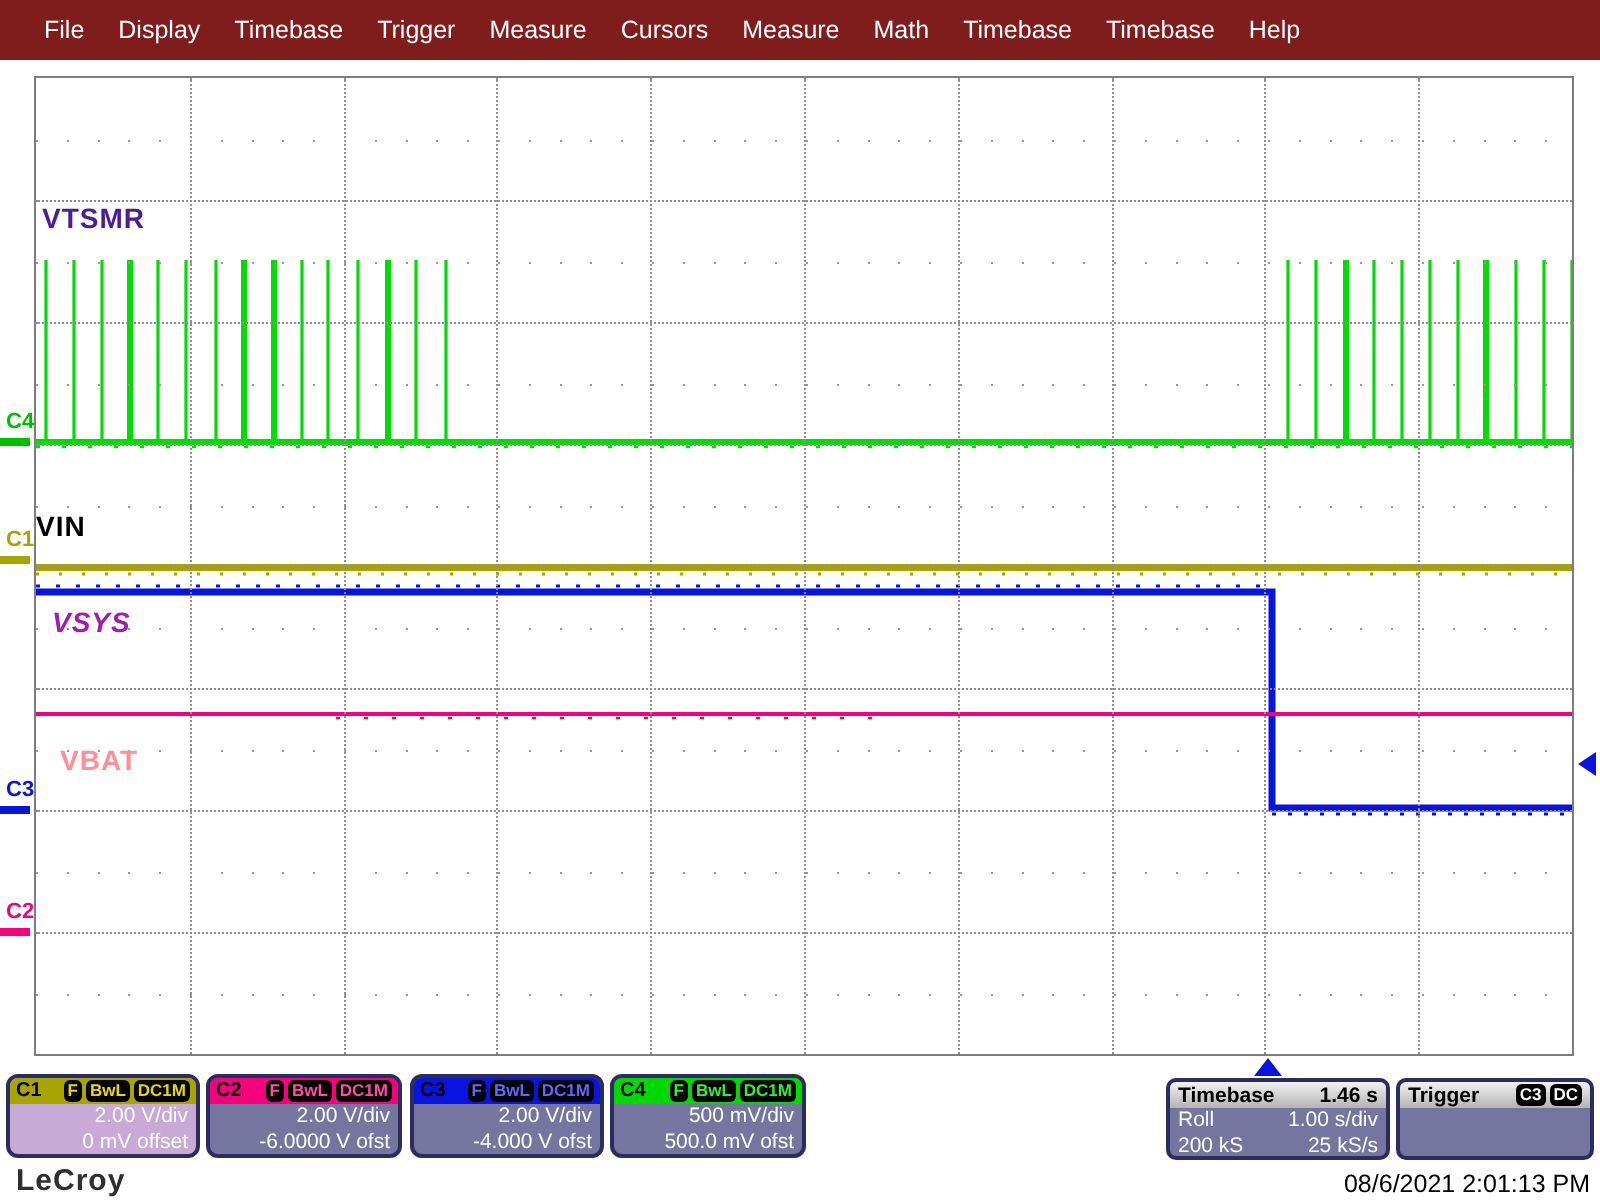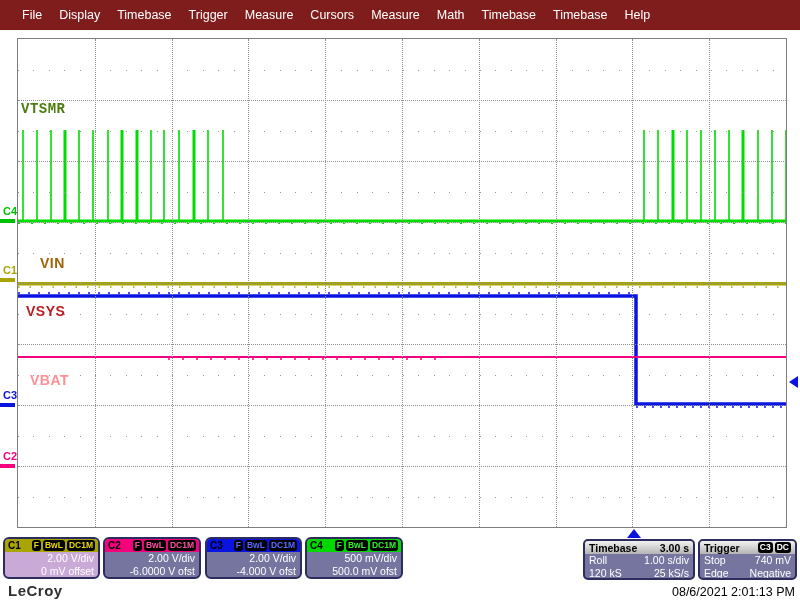--- a/index.html
+++ b/index.html
@@ -128,23 +128,23 @@
       <div class="hline" style="top: 366px;"></div>
       <div class="hline" style="top: 427px;"></div>
       <div class="dotrow" style="top: 30.5px;"></div>
       <div class="dotrow" style="top: 91.5px;"></div>
       <div class="dotrow" style="top: 152.5px;"></div>
       <div class="dotrow" style="top: 213.5px;"></div>
       <div class="dotrow" style="top: 274.5px;"></div>
       <div class="dotrow" style="top: 335.5px;"></div>
       <div class="dotrow" style="top: 396.5px;"></div>
       <div class="dotrow" style="top: 457.5px;"></div>
-      <div class="trace-label" style="left: 3px; top: 62px; color: #4d7c0f; font-family: Liberation Mono, monospace;">VTSMR</div>
-      <div class="trace-label" style="left: 22px; top: 216px; color: #a16207;">VIN</div>
-      <div class="trace-label" style="left: 8px; top: 264px; color: #b91c1c;">VSYS</div>
+      <div class="trace-label" style="left: 3px; top: 62px; color: #4c1d95;">VTSMR</div>
+      <div class="trace-label" style="left: 0; top: 216px; color: #000000;">VIN</div>
+      <div class="trace-label" style="left: 8px; top: 264px; color: #a21caf; font-style: italic;">VSYS</div>
       <div class="trace-label" style="left: 12px; top: 333px; color: rgb(255, 143, 150);">VBAT</div>
     </div>
 
   <div class="tri-up" id="trig-time" style="left: 627px; top: 529px; border-bottom-color: rgb(10, 20, 224);"></div>
   <div class="tri-left" id="trig-level" style="left: 789px; top: 376px; border-right-color: rgb(10, 20, 224);"></div>
 
   <div id="chboxes">
       <div class="chbox" style="left: 3px; width: 97px; background: rgb(201, 169, 214);">
         <div class="hdr" style="background: rgb(168, 164, 0);">
           <span class="chname">C1</span>
@@ -191,52 +191,42 @@
           </span>
         </div>
         <div class="bodyln">500 mV/div</div>
         <div class="bodyln">500.0 mV ofst</div>
       </div>
     </div>
 
   <div class="infobox" id="tb-box" style="left:583px;width:112px;">
     <div class="hdr">
       <span>Timebase</span>
-      <span>3.00 s</span>
+      <span>1.46 s</span>
     </div>
     <div id="tb-rows">
         <div class="row">
           <span>Roll</span>
           <span>1.00 s/div</span>
         </div>
         <div class="row">
-          <span>120 kS</span>
+          <span>200 kS</span>
           <span>25 kS/s</span>
         </div>
       </div>
   </div>
 
   <div class="infobox" id="trg-box" style="left:698px;width:99px;">
     <div class="hdr">
       <span class="hdr-left">Trigger</span>
       <span class="hdr-badges" id="trg-badges">
           <span class="badge" style="color: rgb(255, 255, 255);">C3</span>
           <span class="badge" style="color: rgb(255, 255, 255);">DC</span>
         </span>
     </div>
-    <div id="trg-rows">
-        <div class="row">
-          <span>Stop</span>
-          <span>740 mV</span>
-        </div>
-        <div class="row">
-          <span>Edge</span>
-          <span>Negative</span>
-        </div>
-      </div>
   </div>
 
   <div class="logo">LeCroy</div>
   <div class="datetime">08/6/2021 2:01:13 PM</div>
 <div class="marker-label" style="top: 205px; color: rgb(0, 192, 0);">C4</div>
     <div class="marker-tick" style="top: 219px; background: rgb(0, 192, 0);"></div>
     <div class="marker-label" style="top: 264px; color: rgb(168, 164, 0);">C1</div>
     <div class="marker-tick" style="top: 278px; background: rgb(168, 164, 0);"></div>
     <div class="marker-label" style="top: 389px; color: rgb(10, 20, 224);">C3</div>
     <div class="marker-tick" style="top: 403px; background: rgb(10, 20, 224);"></div>

